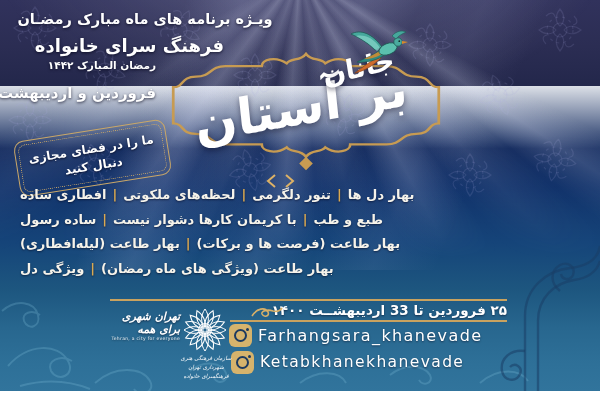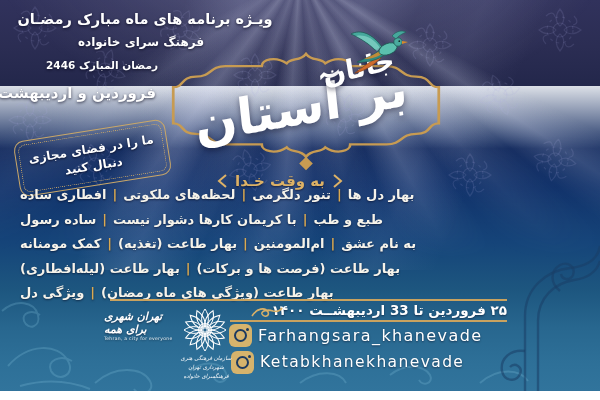--- a/index.html
+++ b/index.html
@@ -42,21 +42,21 @@
   }
   .damask,.swirls,.corner-orn{position:absolute;pointer-events:none;}
   .damask{left:0;top:0;}
   .swirls{left:0;bottom:0;}
   .corner-orn{right:0;bottom:0;}
 
   
   .hline{position:absolute;color:#fff;font-weight:bold;text-align:center;
          text-shadow:0 1px 3px rgba(5,5,25,.75);white-space:nowrap;}
   .hline1{left:6px;top:11px;width:278px;font-size:14.5px;}
-  .hline2{left:58px;top:35px;width:166px;font-size:12px;}
+  .hline2{left:58px;top:35px;width:166px;font-size:18px;}
   .hline3{left:34px;top:59px;width:136px;font-size:10.5px;}
   .hline4{left:14px;top:84px;width:142px;font-size:15px;}
 
   
   .badge{
     position:absolute;left:16px;top:130px;width:153px;height:56px;
     border:1.5px solid #c9a768;border-radius:10px;
     transform:rotate(-9deg);
     display:flex;align-items:center;justify-content:center;
   }
@@ -116,21 +116,21 @@
   .ig-icon::after{content:"";position:absolute;top:3.5px;right:3.5px;width:3px;height:3px;
                   background:#1d3a60;border-radius:50%;}
   .ig1-icon{left:229px;top:324px;}
   .ig2-icon{left:231px;top:351px;}
   .ig-handle{position:absolute;color:#fff;font-weight:normal;letter-spacing:1.4px;
              text-shadow:0 1px 2px rgba(5,5,25,.5);white-space:nowrap;}
   .ig1-text{left:258px;top:326px;font-size:16px;}
   .ig2-text{left:260px;top:353px;font-size:15.5px;}
 
   
-  .logo-script{position:absolute;color:#fff;text-align:left;direction:rtl;
+  .logo-script{position:absolute;color:#fff;text-align:right;direction:rtl;
                text-shadow:0 1px 2px rgba(5,5,25,.5);}
   .logo-tehran{left:104px;top:310px;width:76px;}
   .logo-tehran .fa{font-size:11px;font-weight:bold;font-style:italic;}
   .logo-tehran .en{font-size:4.5px;direction:ltr;letter-spacing:.3px;opacity:.9;}
   .logo-aseman{left:102px;top:346px;width:78px;font-size:12.5px;font-weight:bold;font-style:italic;}
   .rosette{position:absolute;left:179px;top:306px;width:52px;height:48px;}
   .org-text{position:absolute;left:172px;top:354px;width:68px;color:#fff;text-align:center;
             direction:rtl;font-size:5.5px;line-height:1.6;font-style:italic;opacity:.95;}
 </style>
 </head>
@@ -183,21 +183,21 @@
     <g fill="none" stroke="rgba(26,62,102,0.55)" stroke-width="2.4">
       <path d="M55,170 L55,95 C55,68 75,50 100,47 C118,45 128,38 130,25"></path>
       <path d="M68,170 L68,100 C68,76 85,62 104,59 C118,57 127,50 130,40"></path>
       <path d="M55,130 C40,128 30,138 32,150 C34,160 46,162 50,153 C53,146 45,141 40,146"></path>
       <path d="M90,70 C80,62 80,50 90,44 C98,40 106,46 103,54 C100,60 92,59 91,53"></path>
     </g>
   </svg>
 
   <div class="hline hline1">ویـژه برنامه های ماه مبارک رمضـان</div>
   <div class="hline hline2">فرهنگ سرای خانواده</div>
-  <div class="hline hline3">رمضان المبارک 2446</div>
+  <div class="hline hline3">رمضان المبارک ۱۴۴۲</div>
   <div class="hline hline4">فروردین و اردیبهشت ۱۴۰۰</div>
 
   <div class="badge">
     <div class="badge-text">
       <div>ما را در فضای مجازی</div>
       <div>دنبال کنید</div>
     </div>
   </div>
 
   <svg class="arch-svg" viewBox="0 0 282 130" preserveAspectRatio="none" aria-hidden="true">
@@ -220,30 +220,28 @@
     <circle cx="48" cy="13" r="4.2" fill="#4aab9e" stroke="#1f5a55" stroke-width="0.8"></circle>
     <path d="M52,12 L58,13 L52,15 Z" fill="#d98a2b"></path>
     <circle cx="49.3" cy="12.2" r="0.9" fill="#16302c"></circle>
     <path d="M42,7 C46,2 52,1 56,3 C52,5 48,7 46,10 Z" fill="#46a89c" stroke="#1f5a55" stroke-width="0.6"></path>
   </svg>
 
   <div class="subtitle-wrap">
     <svg width="11" height="16" viewBox="0 0 11 16" aria-hidden="true">
       <polyline points="2,2 9,8 2,14" fill="none" stroke="#ddb266" stroke-width="2"></polyline>
     </svg>
-    <span class="subtitle">به وقت خـدا</span>
     <svg width="11" height="16" viewBox="0 0 11 16" aria-hidden="true">
       <polyline points="9,2 2,8 9,14" fill="none" stroke="#ddb266" stroke-width="2"></polyline>
     </svg>
   </div>
 
   <div class="prog-wrap">
       <div class="prog-line" dir="rtl"><span class="pitem">بهار دل ها</span><span class="psep">|</span><span class="pitem">تنور دلگرمی</span><span class="psep">|</span><span class="pitem">لحظه‌های ملکوتی</span><span class="psep">|</span><span class="pitem">افطاری ساده</span></div>
       <div class="prog-line" dir="rtl"><span class="pitem">طبع و طب</span><span class="psep">|</span><span class="pitem">با کریمان کارها دشوار نیست</span><span class="psep">|</span><span class="pitem">ساده رسول</span></div>
-      <div class="prog-line" dir="rtl"><span class="pitem">به نام عشق</span><span class="psep">|</span><span class="pitem">ام‌المومنین</span><span class="psep">|</span><span class="pitem">بهار طاعت (تغذیه)</span><span class="psep">|</span><span class="pitem">کمک مومنانه</span></div>
       <div class="prog-line" dir="rtl"><span class="pitem">بهار طاعت (فرصت ها و برکات)</span><span class="psep">|</span><span class="pitem">بهار طاعت (لیله‌افطاری)</span></div>
       <div class="prog-line" dir="rtl"><span class="pitem">بهار طاعت (ویژگی های ماه رمضان)</span><span class="psep">|</span><span class="pitem">ویژگی دل</span></div>
     </div>
 
   <div class="gold-line gl-top"></div>
   <div class="date-range">۲۵ فروردین تا 33 اردیبهشــت ۱۴۰۰</div>
   <svg class="flourish" viewBox="0 0 34 14" aria-hidden="true">
     <path d="M2,11 C7,3 15,2 18,7 C20,11 14,13 12,9 C11,6 17,4 23,6 C27,7 30,6 32,3" fill="none" stroke="#d8b068" stroke-width="1.6"></path>
   </svg>
   <div class="gold-line gl-bottom"></div>

